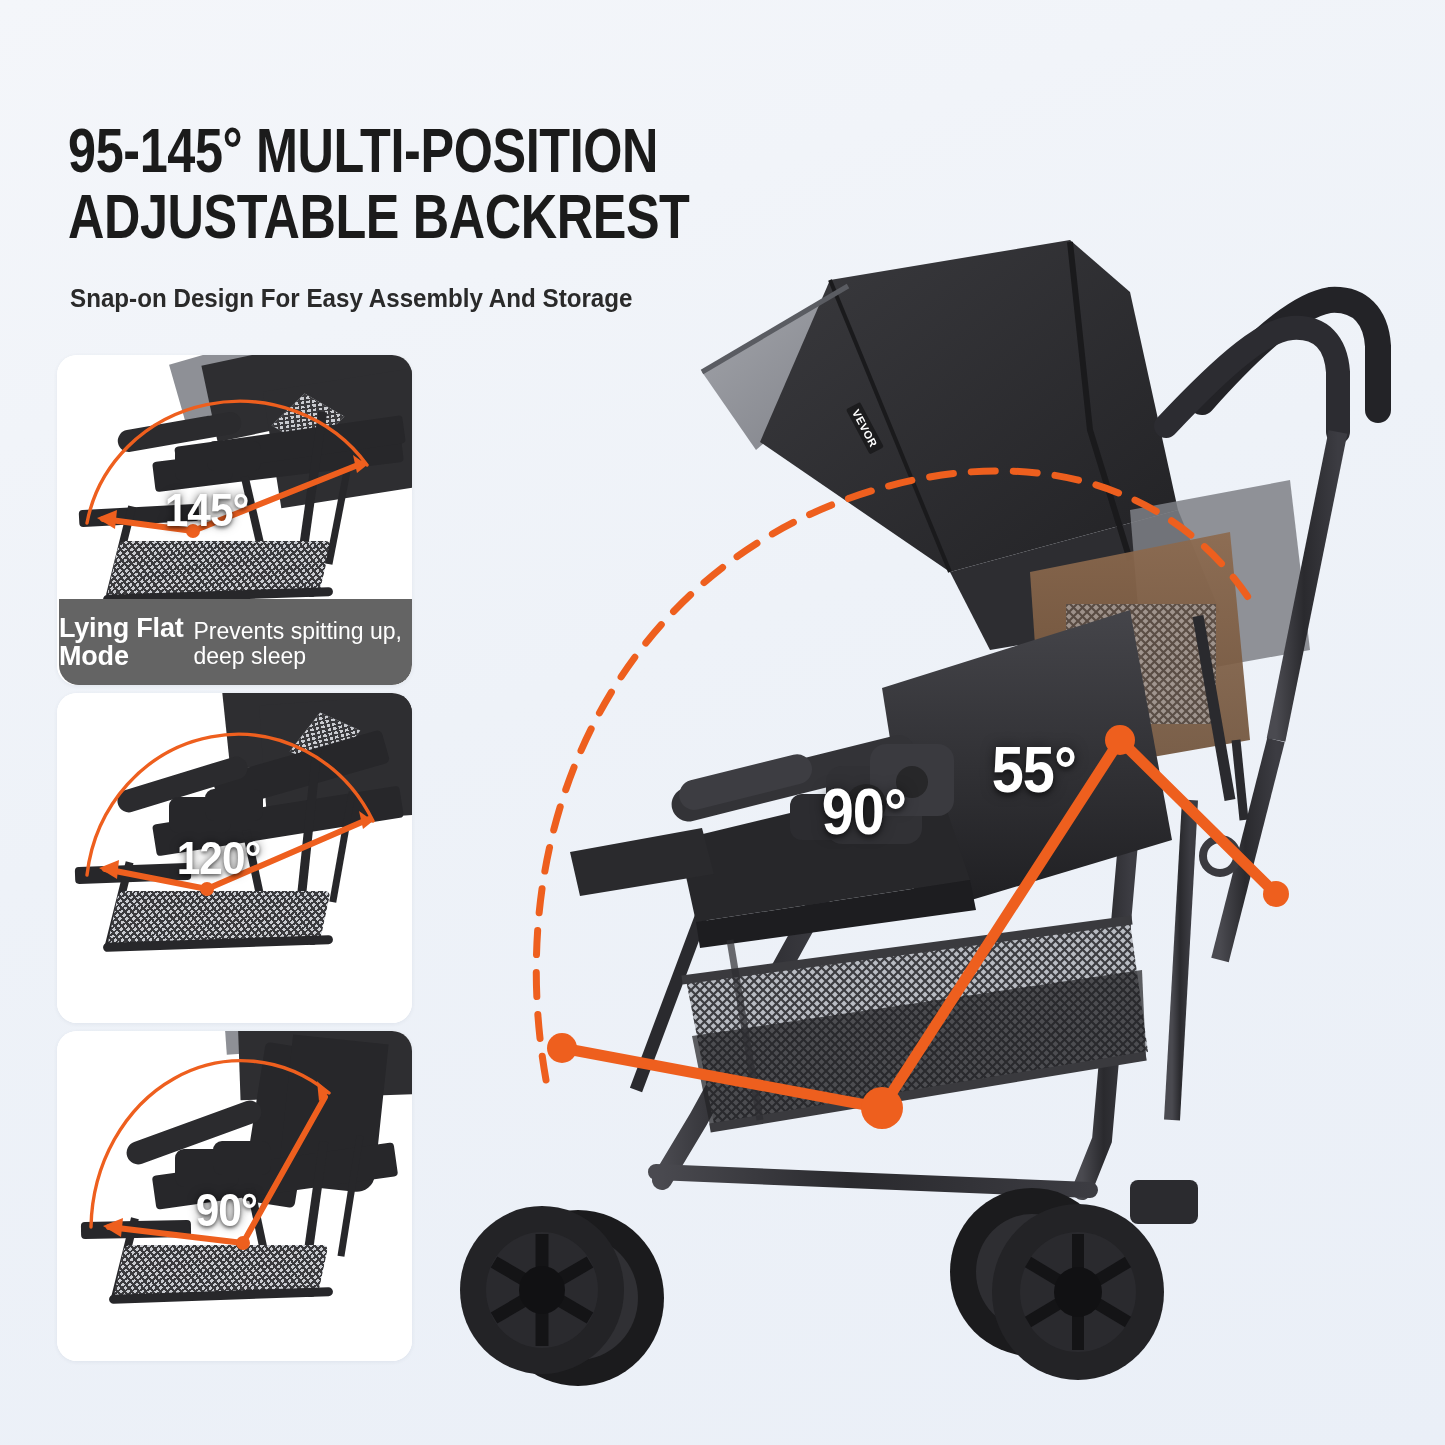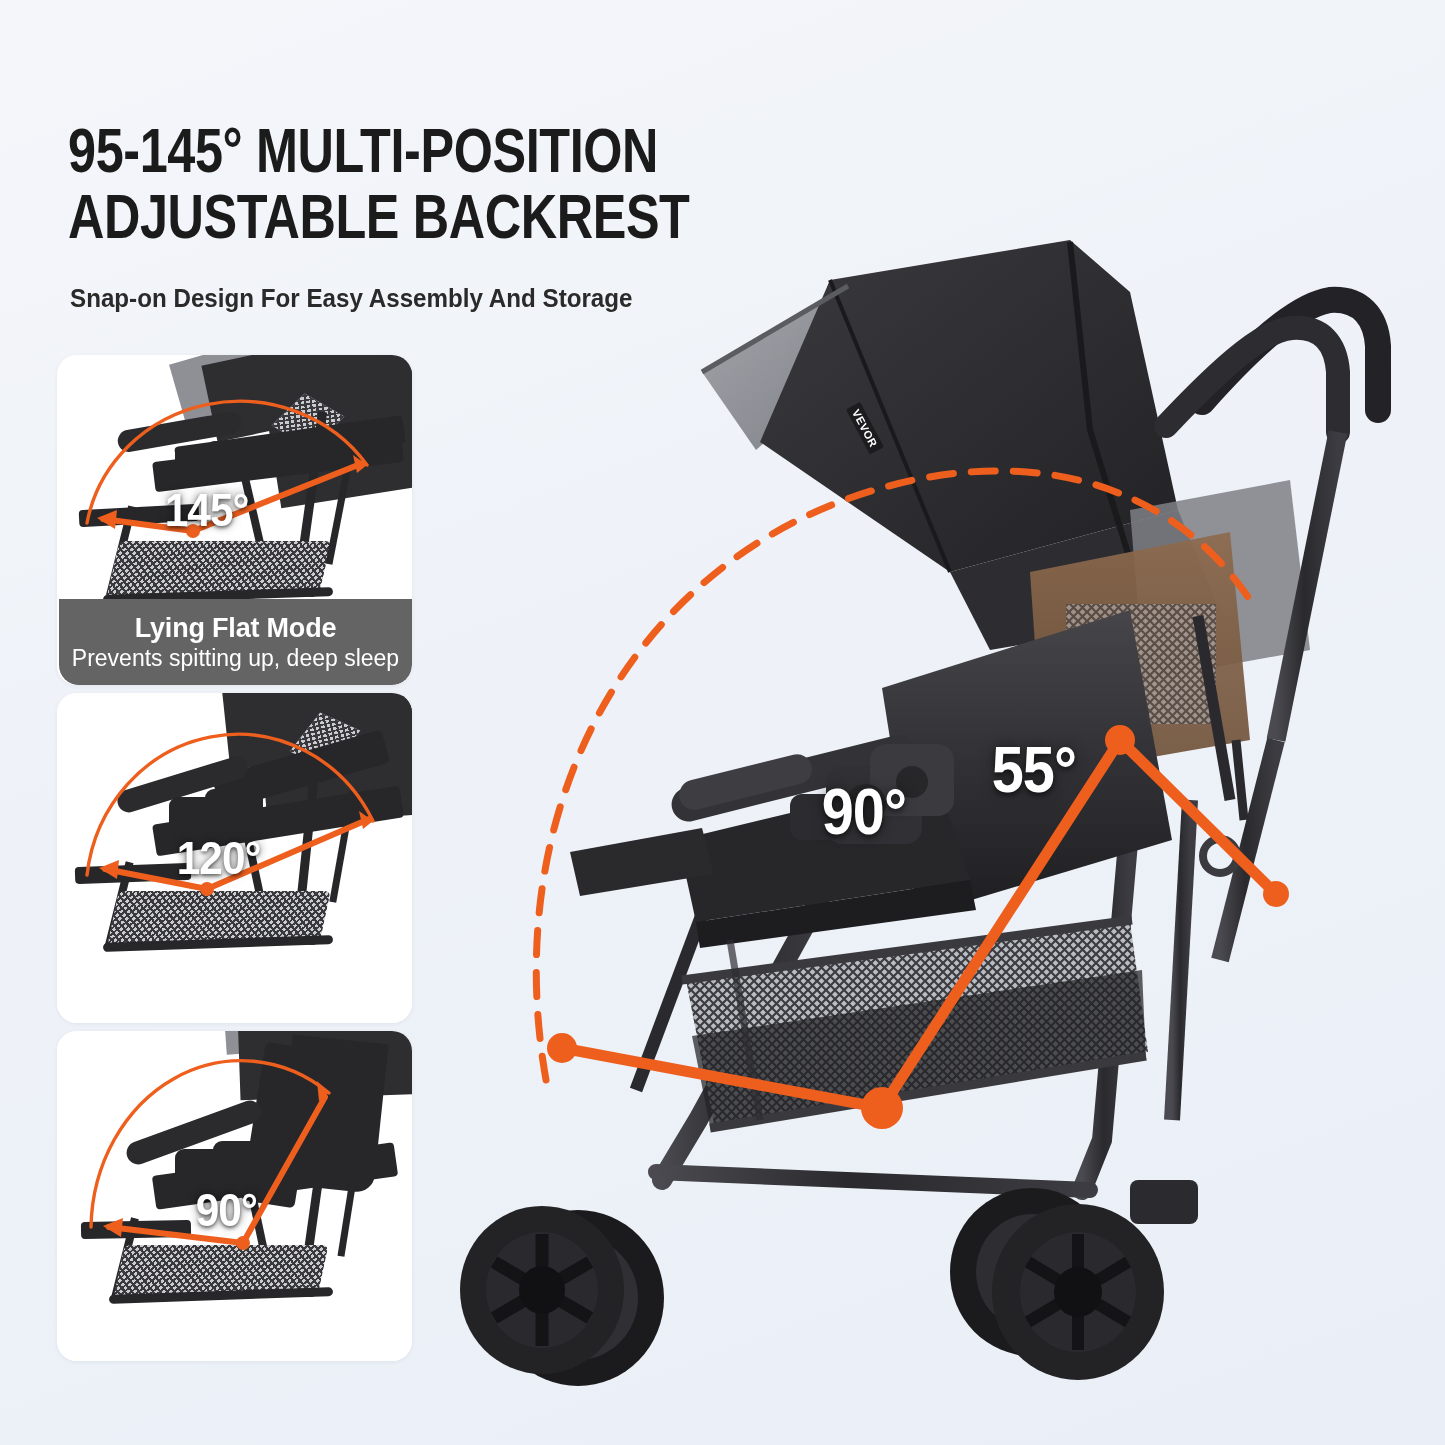--- a/index.html
+++ b/index.html
@@ -34,21 +34,21 @@
     position:relative;width:355px;height:330px;
     background:#ffffff;border-radius:20px;overflow:hidden;
     margin-bottom:8px;
     box-shadow:0 1px 4px rgba(40,60,90,.07);
   }
   .card-photo{position:absolute;inset:0;overflow:hidden;background:#fff;}
   .card-cap{
     position:absolute;left:2px;right:0;bottom:0;height:86px;
     background:#646464;
     border-radius:0 0 20px 20px;
-    display:flex;flex-direction:column;align-items:center;justify-content:center;
+    display:flex;align-items:center;justify-content:center;
     color:#fff;
   }
   .card-cap .t{font-size:27px;font-weight:700;letter-spacing:-.2px;line-height:1.05;}
   .card-cap .s{font-size:23px;font-weight:400;margin-top:3px;line-height:1.05;}
   .card-angle{
     position:absolute;font-weight:700;color:#fff;font-size:46px;
     letter-spacing:-1px;
     text-shadow:0 0 10px rgba(0,0,0,.55),0 2px 4px rgba(0,0,0,.5);
     transform:scaleX(.92);
     z-index:6;

